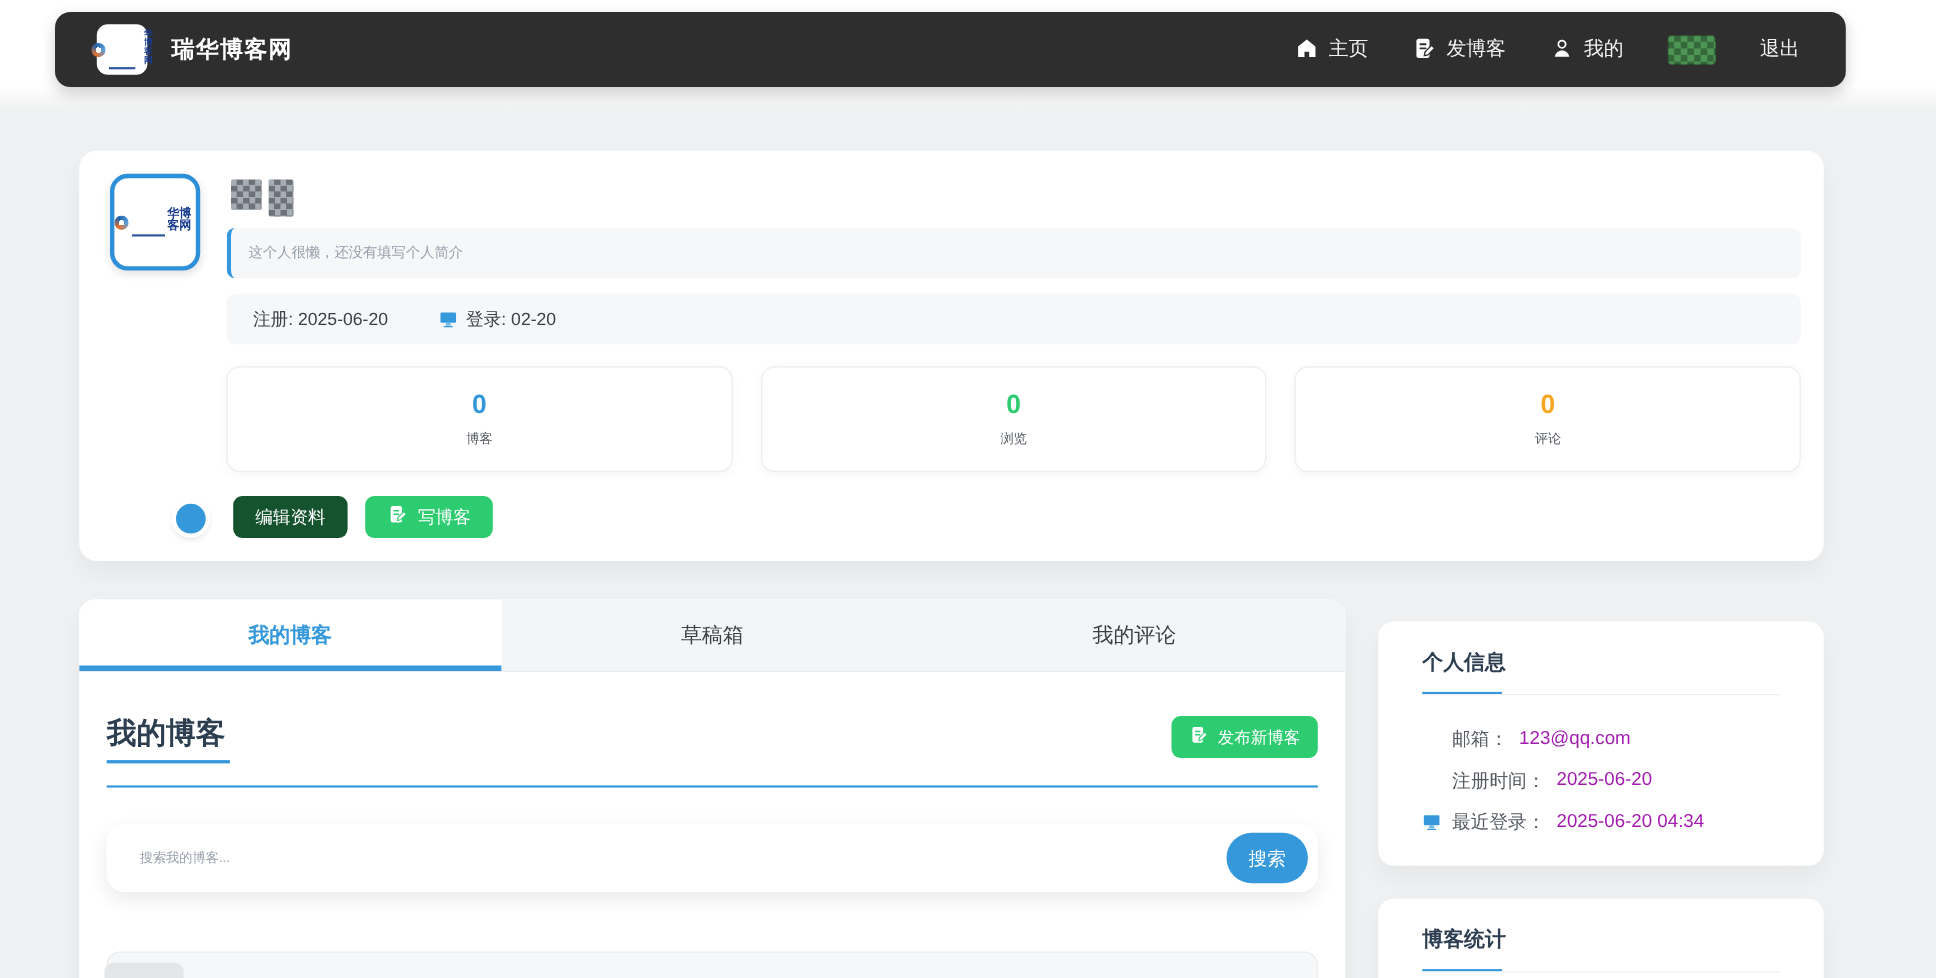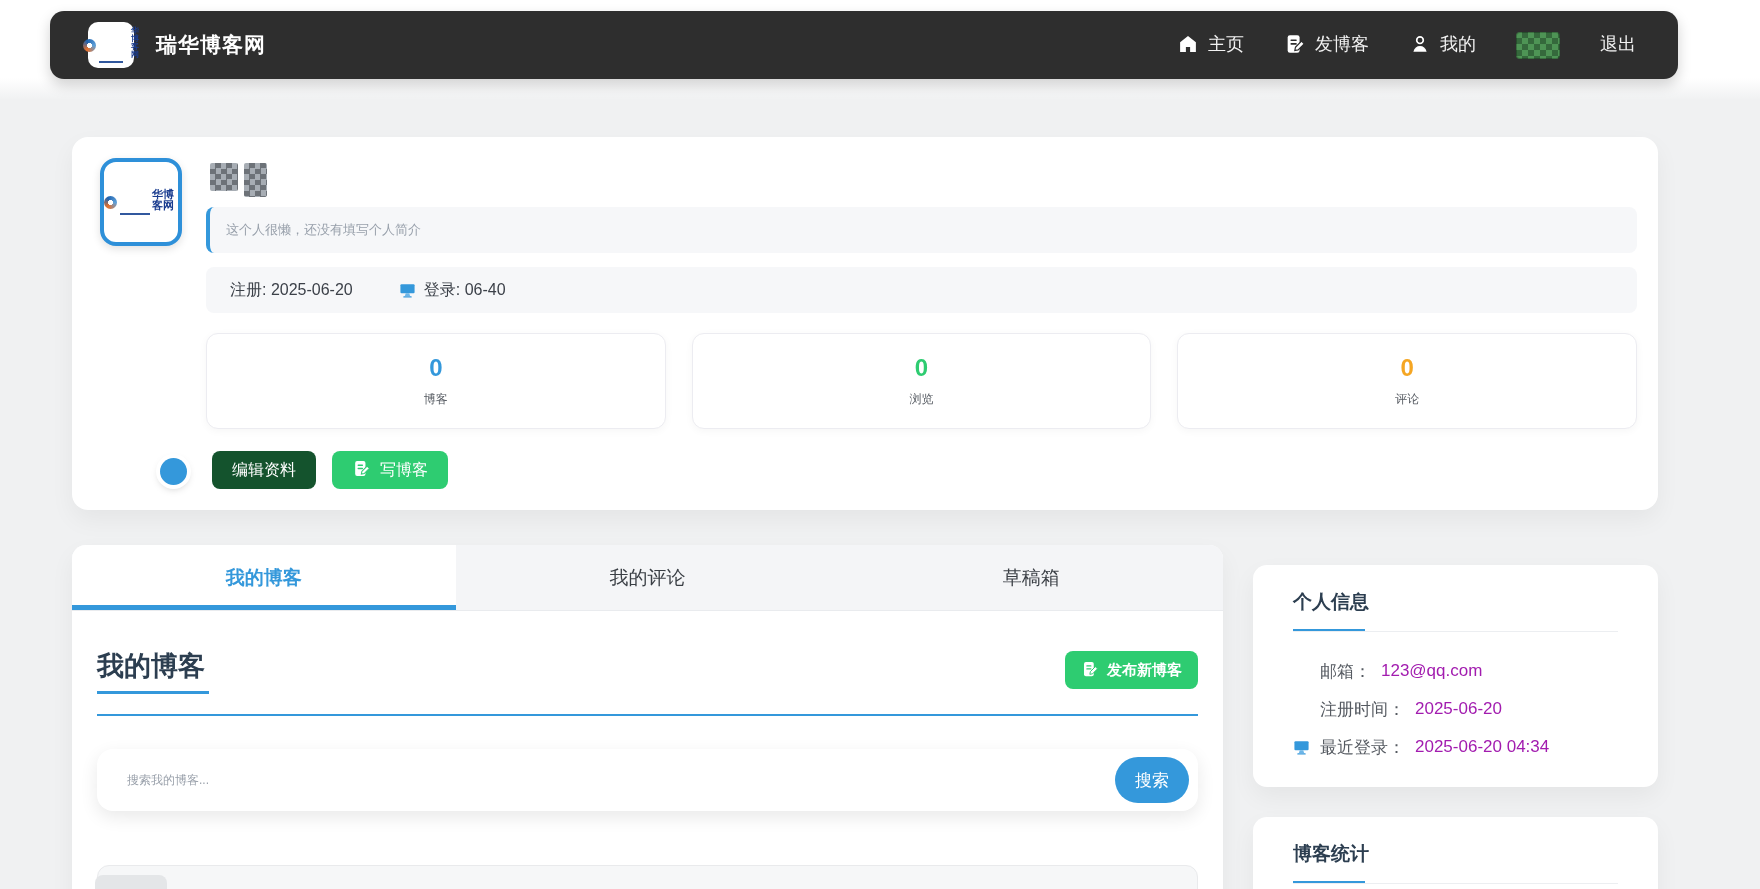--- a/index.html
+++ b/index.html
@@ -81,21 +81,21 @@
     border-radius:14px 14px 0 0; border-bottom:1px solid #e9ebee; }
   .tab{ flex:1; display:flex; align-items:center; justify-content:center;
     font-size:19px; color:#3a3f45; cursor:pointer; }
   .tab.active{ background:#fff; color:#3498db; font-weight:bold;
     box-shadow:inset 0 -5px 0 #3498db; border-radius:14px 0 0 0; }
   .tab-content{ padding:40px 25px 0 25px; }
   .section-header{ display:flex; justify-content:space-between; align-items:flex-start; }
   .section-title{ font-size:27px; font-weight:bold; color:#2c3e50; line-height:31px; }
   .title-underline{ width:112px; height:3px; background:#3498db; margin-top:9px; }
   .publish-btn{ height:38px; background:#2ecc71; border:none; border-radius:8px;
-    color:#fff; font-size:15px; font-weight:bold; display:flex; align-items:center;
+    color:#fff; font-size:15px; font-weight:normal; display:flex; align-items:center;
     gap:8px; padding:0 16px; cursor:pointer; font-family:inherit; }
   .blue-divider{ height:2px; background:#3498db; margin-top:20px; }
   .search-row{ margin-top:33px; height:62px; background:#fff; border-radius:16px;
     box-shadow:0 6px 18px rgba(0,0,0,.09); display:flex; align-items:center;
     padding:0 9px 0 30px; }
   .search-row input{ flex:1; border:none; outline:none; font-size:12px; color:#333;
     font-family:inherit; background:transparent; }
   .search-row input::placeholder{ color:#9aa1ab; }
   .search-btn{ width:74px; height:46px; border:none; border-radius:40px;
     background:#3498db; color:#fff; font-size:17px; cursor:pointer; font-family:inherit; flex:none; }
@@ -194,21 +194,21 @@
     <div class="meta-box">
       <span class="meta-item">注册: 2025-06-20</span>
       <span class="meta-item">
         <span class="mono-icon">
           <svg width="17" height="17" viewBox="0 0 24 24">
             <rect x="2" y="3" width="20" height="13" rx="1.5" fill="#3498db"></rect>
             <path d="M9.5 16h5l1.2 3.6H8.3z" fill="#6db6e8"></path>
             <rect x="6" y="20.2" width="12" height="1.8" rx=".9" fill="#3498db"></rect>
           </svg>
         </span>
-        <span>登录: 06-40</span>
+        <span>登录: 02-20</span>
       </span>
     </div>
 
     <div class="stats-row">
       <div class="stat-card">
         <div class="stat-value blue">0</div>
         <div class="stat-label">博客</div>
       </div>
       <div class="stat-card">
         <div class="stat-value green">0</div>
@@ -240,24 +240,24 @@
 
   <div class="blue-dot"></div>
 </div>
 
 <div class="tabs-card">
   <div class="tab-strip">
     <div class="tab active">
       <span>我的博客</span>
     </div>
     <div class="tab">
+      <span>草稿箱</span>
+    </div>
+    <div class="tab">
       <span>我的评论</span>
-    </div>
-    <div class="tab">
-      <span>草稿箱</span>
     </div>
   </div>
 
   <div class="tab-content">
     <div class="section-header">
       <div>
         <div class="section-title">我的博客</div>
         <div class="title-underline"></div>
       </div>
       <button class="publish-btn">

